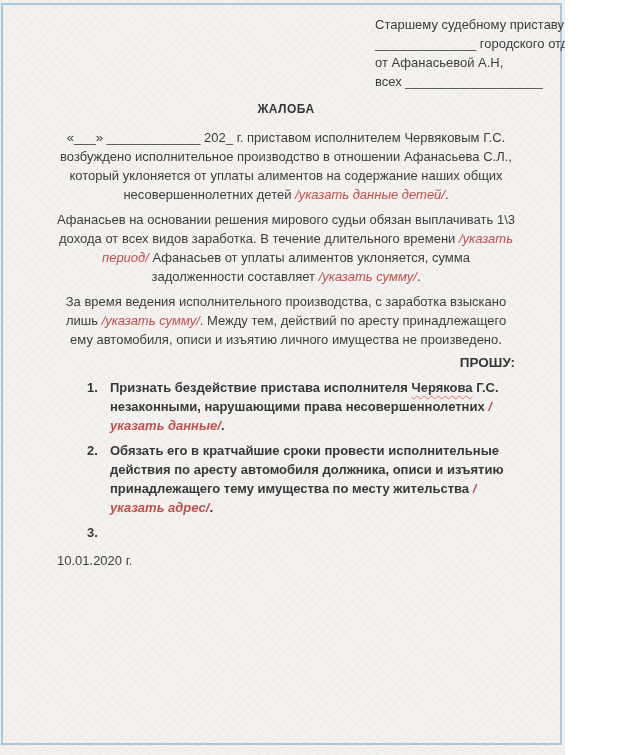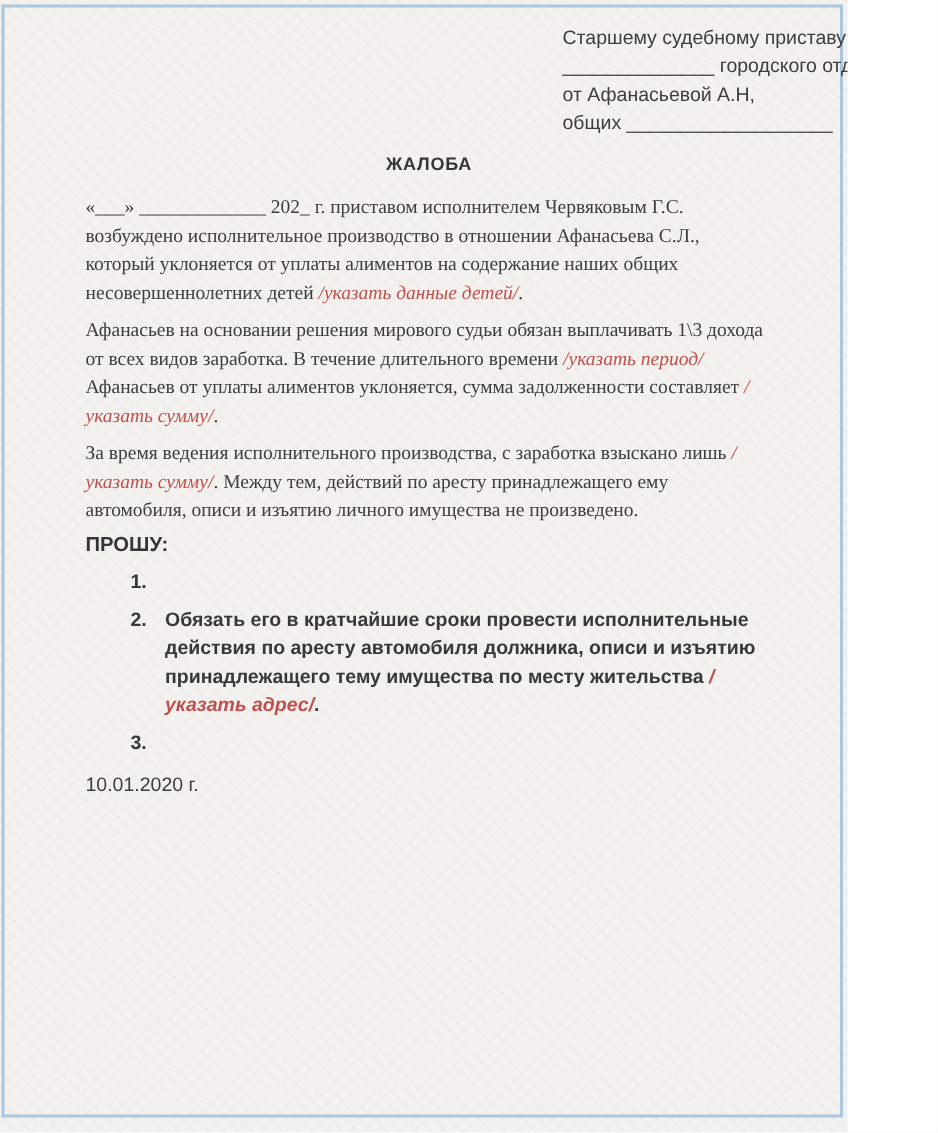--- a/index.html
+++ b/index.html
@@ -23,24 +23,24 @@
     pointer-events:none;
   }
   .content { position:relative; padding:15px 50px 0 57px; }
 
   .header-block { margin-left:318px; }
   .header-line { white-space:nowrap; }
 
   .doc-title   { margin-top:9px;  text-align:center; font-weight:bold; font-size:12px; letter-spacing:.5px; color:#353535; }
   .doc-subtitle{ margin-top:8px;  text-align:center; font-weight:bold; color:#353535; }
 
-  .para { margin-top:6px; text-align:left;font-family:Liberation Serif, serif; }
+  .para { margin-top:6px; text-align:center; }
   .para-first { margin-top:9px; }
 
-  .prosu { margin-top:4px; text-align:left; font-weight:bold; font-size:13.5px; color:#353535; }
+  .prosu { margin-top:4px; text-align:right; font-weight:bold; font-size:13.5px; color:#353535; }
 
   .li { display:flex; margin-top:6px; font-weight:600; color:#383838; }
   .li-num  { width:23px; margin-left:30px; flex:none; }
   .li-body { flex:1; }
 
   .closing { margin-top:7px; }
   .date-line { margin-top:9px; }
 
   .seg-red  { color:#c0504d; font-style:italic; }
   .seg-wavy {
@@ -55,33 +55,34 @@
 <body>
 
 <div class="page">
   <div class="frame"></div>
   <div class="content">
 
     <div class="header-block">
       <div class="header-line">Старшему судебному приставу</div>
       <div class="header-line">______________ городского отдела</div>
       <div class="header-line">от Афанасьевой А.Н,</div>
-      <div class="header-line">общих ___________________</div>
+      <div class="header-line">всех ___________________</div>
     </div>
 
     <div class="doc-title">ЖАЛОБА</div>
 
     <div class="para para-first"><span class="seg">«___» _____________ 202_ г. приставом исполнителем Червяковым Г.С. возбуждено исполнительное производство в отношении Афанасьева С.Л., который уклоняется от уплаты алиментов на содержание наших общих несовершеннолетних детей </span><span class="seg seg-red">/указать данные детей/</span><span class="seg">.</span></div>
     <div class="para"><span class="seg">Афанасьев на основании решения мирового судьи обязан выплачивать 1\3 дохода от всех видов заработка. В течение длительного времени </span><span class="seg seg-red">/указать период/</span><span class="seg"> Афанасьев от уплаты алиментов уклоняется, сумма задолженности составляет </span><span class="seg seg-red">/указать сумму/</span><span class="seg">.</span></div>
     <div class="para"><span class="seg">За время ведения исполнительного производства, с заработка взыскано лишь </span><span class="seg seg-red">/указать сумму/</span><span class="seg">. Между тем, действий по аресту принадлежащего ему автомобиля, описи и изъятию личного имущества не произведено.</span></div>
 
     <div class="prosu">ПРОШУ:</div>
 
     <div class="li">
       <div class="li-num">1.</div>
+      <div class="li-body"><span class="seg">Признать бездействие пристава исполнителя </span><span class="seg seg-wavy">Черякова</span><span class="seg"> Г.С. незаконными, нарушающими права несовершеннолетних </span><span class="seg seg-red">/указать данные/</span><span class="seg">.</span></div>
     </div>
     <div class="li">
       <div class="li-num">2.</div>
       <div class="li-body"><span class="seg">Обязать его в кратчайшие сроки провести исполнительные действия по аресту автомобиля должника, описи и изъятию принадлежащего тему имущества по месту жительства </span><span class="seg seg-red">/указать адрес/</span><span class="seg">.</span></div>
     </div>
     <div class="li">
       <div class="li-num">3.</div>
     </div>
 
 

